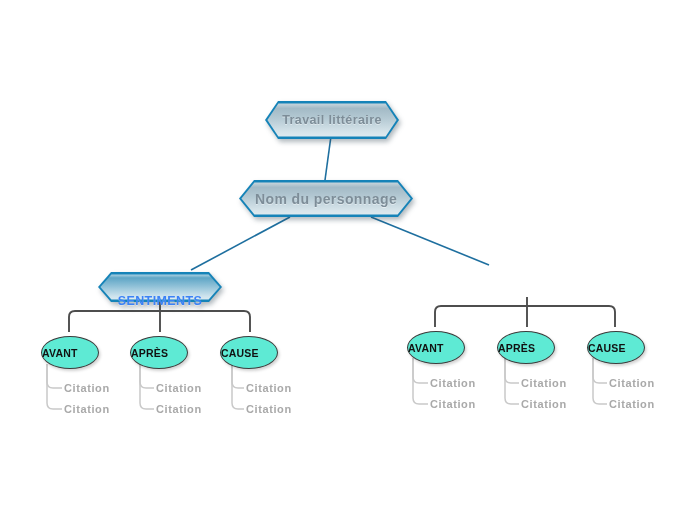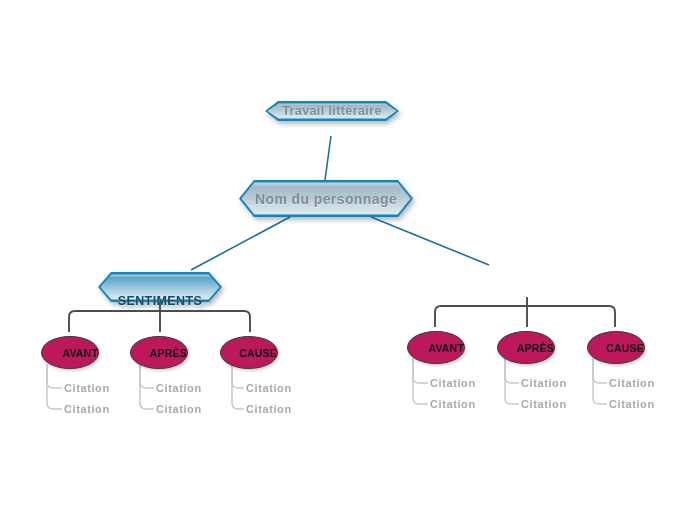--- a/index.html
+++ b/index.html
@@ -17,25 +17,25 @@
   .hex{position:absolute;filter:drop-shadow(2px 3px 2.5px rgba(50,70,85,.38));cursor:pointer;}
   .hex-shape{position:absolute;inset:0;background:#1583b8;
     clip-path:polygon(0 50%,var(--pt) 0,calc(100% - var(--pt)) 0,100% 50%,calc(100% - var(--pt)) 100%,var(--pt) 100%);}
   .hex-fill{position:absolute;inset:2.4px;
     clip-path:polygon(0 50%,calc(var(--pt) - 2px) 0,calc(100% - var(--pt) + 2px) 0,100% 50%,calc(100% - var(--pt) + 2px) 100%,calc(var(--pt) - 2px) 100%);}
   .hex.muted .hex-fill{background:linear-gradient(180deg,#cbd8df 0%,#a3bac6 16%,#b4c9d3 45%,#d6e4ea 85%,#dfeaef 100%);}
   .hex.vivid .hex-fill{background:linear-gradient(180deg,#b7d7e5 0%,#5fa6c6 15%,#8ec0d7 46%,#cde3ed 85%,#dcebf2 100%);}
   .hex-label{position:absolute;inset:0;display:flex;align-items:center;justify-content:center;
     font-weight:bold;letter-spacing:.4px;white-space:nowrap;}
   .hex.muted .hex-label{color:#7d8d98;text-shadow:0 1px 0 rgba(255,255,255,.45);}
-  .hex.vivid .hex-label{color:#0c4a6e;text-shadow:0 1px 0 rgba(255,255,255,.35);margin-top:28px;}
+  .hex.vivid .hex-label{color:#3b82f6;text-shadow:0 1px 0 rgba(255,255,255,.35);margin-top:28px;}
 
   
-  .ell{position:absolute;width:56px;height:31px;background:#be185d;border:1.4px solid #3c3c3c;
-    border-radius:50%;display:flex;align-items:center;justify-content:flex-end;
+  .ell{position:absolute;width:56px;height:31px;background:#5eead4;border:1.4px solid #3c3c3c;
+    border-radius:50%;display:flex;align-items:center;justify-content:flex-start;
     box-shadow:1.5px 2px 3px rgba(0,0,0,.18);cursor:pointer;}
   .ell span{font-size:10.5px;font-weight:bold;color:#111111;letter-spacing:.2px;white-space:nowrap;}
 
   
   .cit{position:absolute;height:14px;line-height:14px;font-size:11px;font-weight:bold;
     color:#a9a9a9;letter-spacing:.6px;text-shadow:0 1px 0 rgba(255,255,255,.9);
     white-space:nowrap;cursor:pointer;}
 </style>
 </head>
 <body>
@@ -72,21 +72,21 @@
     <path class="light" d="M232,364 L232,403 Q232,409 238,409 L244,409"></path>
 
     <path class="light" d="M413,358 L413,377 Q413,383 419,383 L428,383"></path>
     <path class="light" d="M413,358 L413,398 Q413,404 419,404 L428,404"></path>
     <path class="light" d="M505,358 L505,377 Q505,383 511,383 L519,383"></path>
     <path class="light" d="M505,358 L505,398 Q505,404 511,404 L519,404"></path>
     <path class="light" d="M593,358 L593,377 Q593,383 599,383 L607,383"></path>
     <path class="light" d="M593,358 L593,398 Q593,404 599,404 L607,404"></path>
   </svg>
 
-  <div class="hex muted" style="--pt:13px;left:265px;top:101px;width:134px;height:20px;">
+  <div class="hex muted" style="--pt:13px;left:265px;top:101px;width:134px;height:38px;">
     <div class="hex-shape">
         <div class="hex-fill"></div>
       </div>
     <span class="hex-label" style="font-size:12.5px;">Travail littéraire</span>
   </div>
 
   <div class="hex muted" style="--pt:15px;left:239px;top:180px;width:174px;height:37px;text-decoration:underline;">
     <div class="hex-shape">
         <div class="hex-fill"></div>
       </div>

